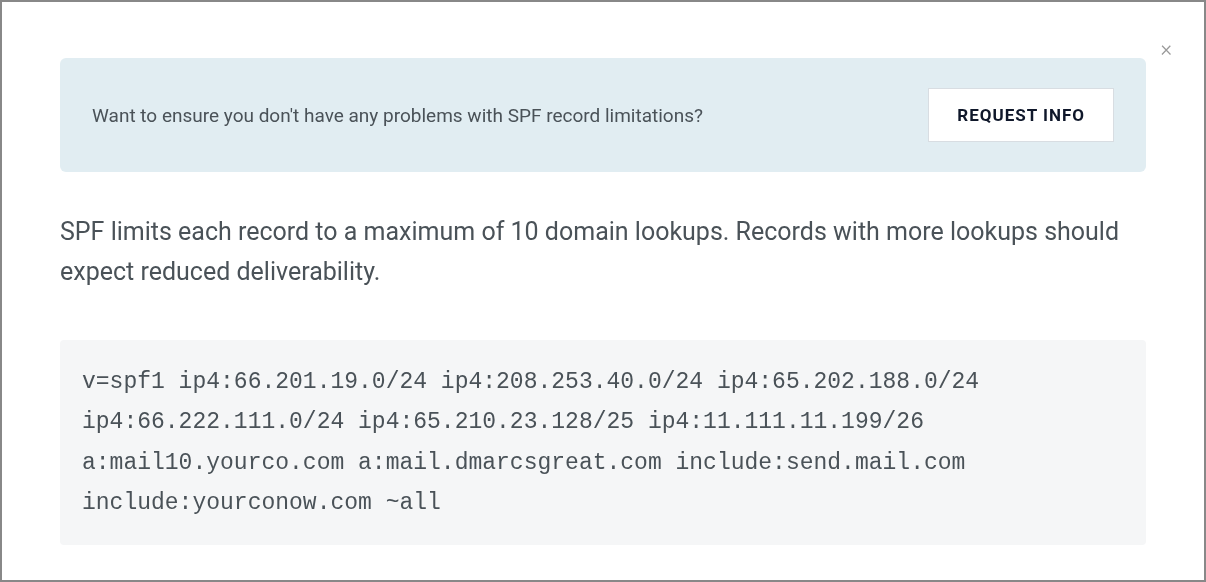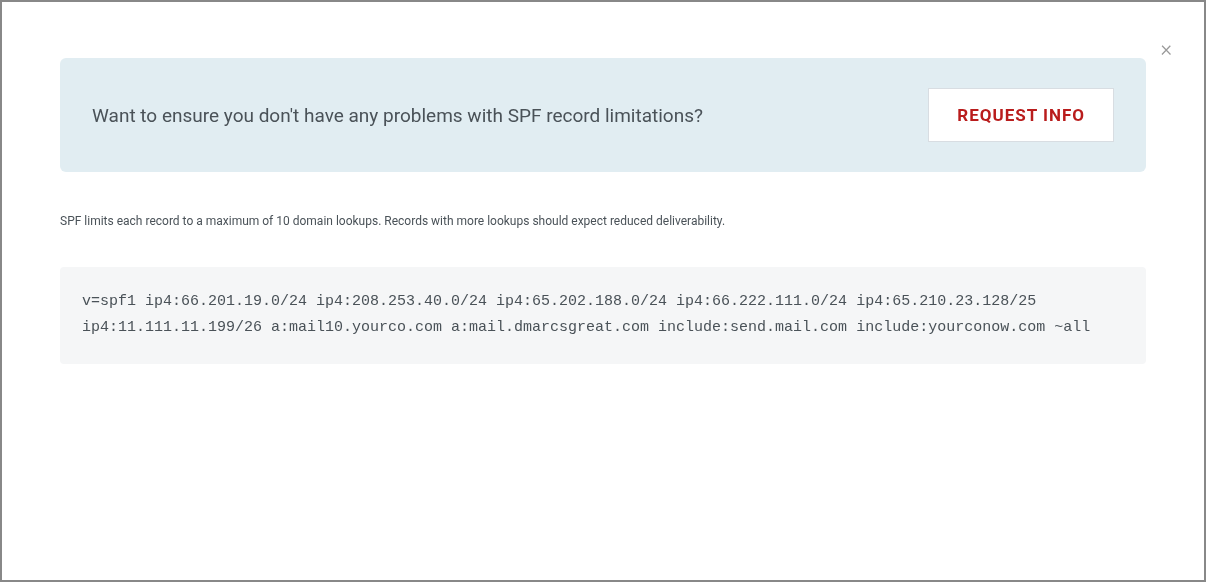--- a/index.html
+++ b/index.html
@@ -52,48 +52,48 @@
     }
     
     .info-banner-text {
       font-size: 19px;
       color: #4a5258;
     }
     
     .request-info-btn {
       background: #fff;
       border: 1px solid #d8dde2;
-      color: #b91c1c;
+      color: #0f172a;
       font-size: 17px;
       font-weight: 700;
       letter-spacing: 1px;
       padding: 16px 28px;
       cursor: pointer;
       font-family: inherit;
     }
     
     .description-text {
-      font-size: 12px;
+      font-size: 25px;
       color: #4a5258;
       line-height: 1.6;
-      margin-bottom: 36px;
+      margin-bottom: 48px;
     }
     
     .lookups-label {
       font-size: 19px;
       color: #4a5258;
       margin-bottom: 18px;
     }
     
     .code-block {
       background: #f5f6f7;
       border-radius: 4px;
       padding: 22px 22px;
       font-family: "SFMono-Regular", Consolas, "Liberation Mono", Menlo, Courier, monospace;
-      font-size: 15px;
+      font-size: 23px;
       color: #4a5258;
       line-height: 1.75;
       word-wrap: break-word;
       white-space: pre-wrap;
     }
   </style>
 </head>
 <body>
 
 <div class="modal-container">

